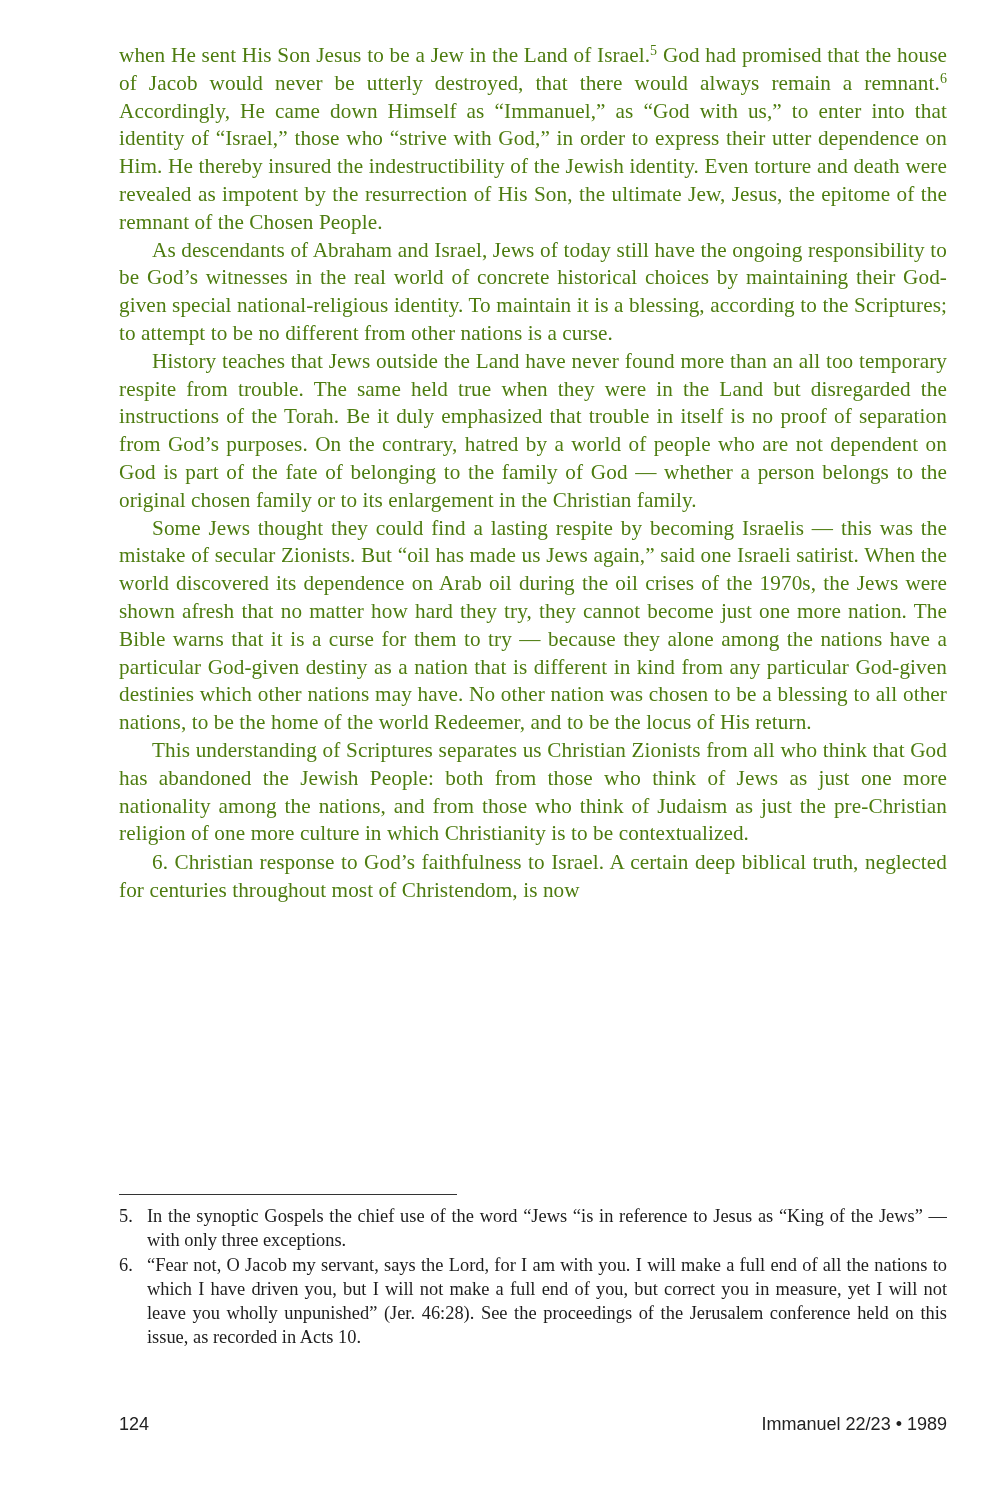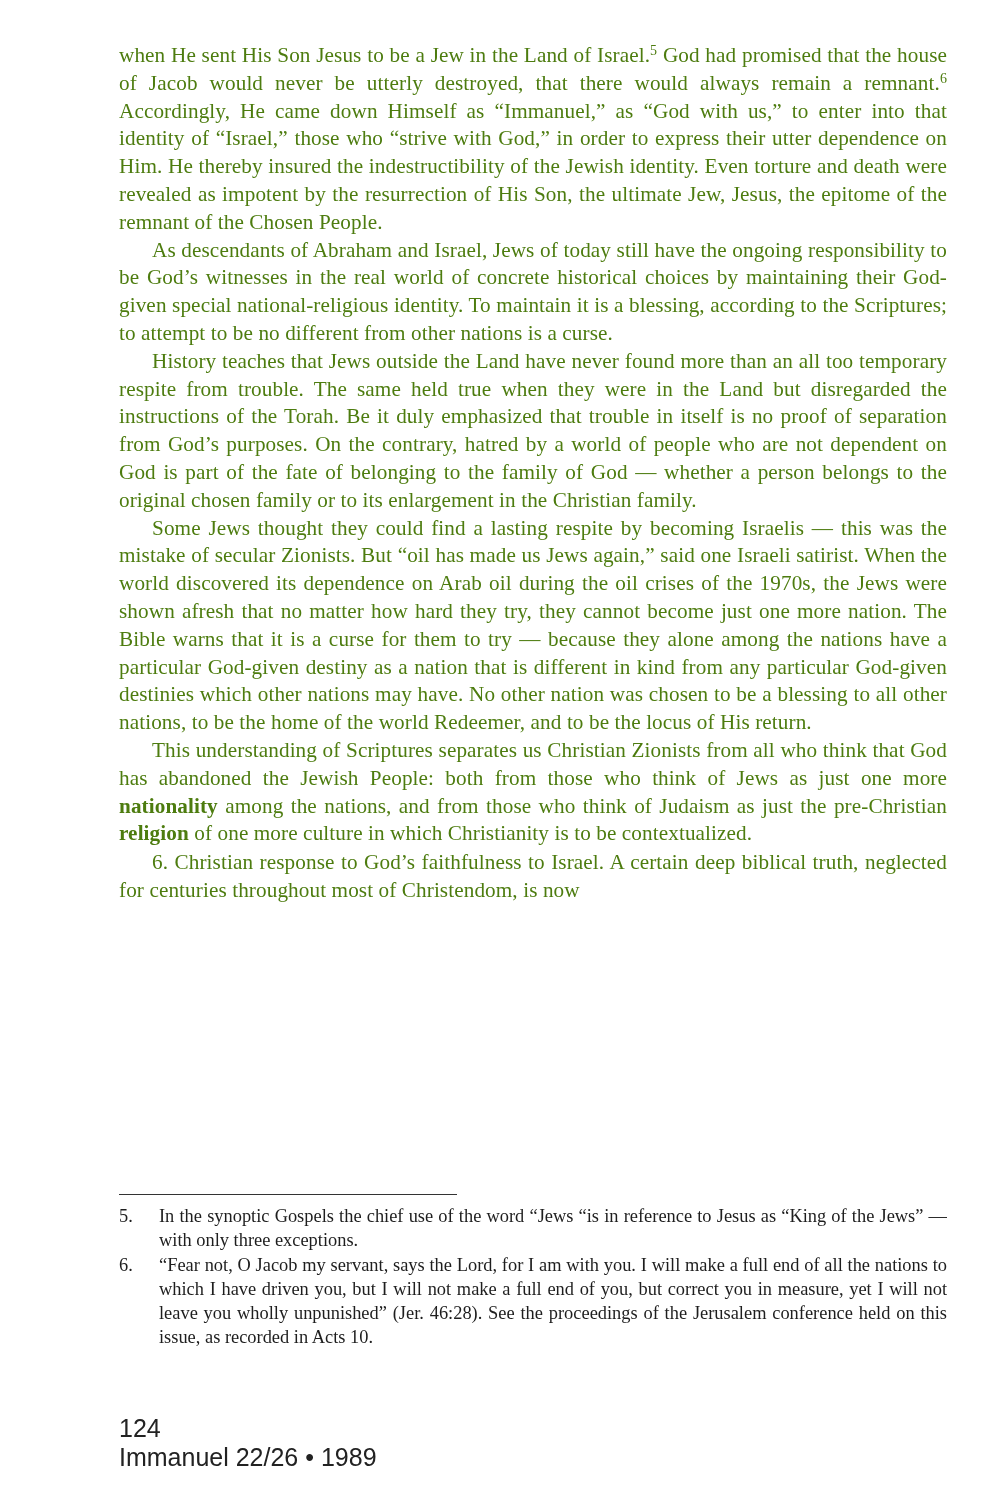--- a/index.html
+++ b/index.html
@@ -13,41 +13,41 @@
     margin: 0;
     font-size: 21.2px;
     line-height: 27.8px;
     text-align: justify;
     hyphens: manual;
     letter-spacing: 0.1px;
   }
   .body-text p.indent { text-indent: 33px; }
   .body-text p.heading-para { margin-top: 1px; }
   sup.fn-ref { font-size: 14px; vertical-align: 7px; line-height: 0; }
-  b.em-bold { font-weight: bold; margin-top: 24px; }
+  b.em-bold { font-weight: normal; margin-top: 24px; }
   b.section-heading { font-weight: normal; }
   .rule {
     position: absolute; left: 119px; top: 1194px; width: 338px; height: 0;
     border-top: 1.2px solid #333;
   }
   .footnotes {
     position: absolute; left: 119px; top: 1204px; width: 828px;
     font-family: "Liberation Serif", "DejaVu Serif", serif;
     color: #1e1e1e;
   }
   .footnote {
     display: flex; font-size: 18.4px; line-height: 24.3px; text-align: justify;
   }
   .footnote .fn-num { width: 28px; flex: 0 0 28px; }
-  .footnote .fn-text { flex: 1; margin-left: 12px; }
+  .footnote .fn-text { flex: 1; }
   .footer {
     position: absolute; left: 119px; top: 1414px; width: 828px;
     font-family: "Liberation Sans", "DejaVu Sans", sans-serif;
-    font-size: 25px; color: #222;
-    display: flex; justify-content: space-between; flex-direction: column;
+    font-size: 18px; color: #222;
+    display: flex; justify-content: space-between;
   }
 </style>
 </head>
 <body>
 
 <div class="page body-text">
   <p>when He sent His Son Jesus to be a Jew in the Land of Israel.<sup class="fn-ref">5</sup> God had promised that the house of Jacob would never be utterly destroyed, that there would always remain a remnant.<sup class="fn-ref">6</sup> Accordingly, He came down Himself as “Immanuel,” as “God with us,” to enter into that identity of “Israel,” those who “strive with God,” in order to express their utter dependence on Him. He thereby insured the indestructibility of the Jewish identity. Even torture and death were revealed as impotent by the resurrection of His Son, the ultimate Jew, Jesus, the epitome of the remnant of the Chosen People.</p>
   <p class="indent">As descendants of Abraham and Israel, Jews of today still have the ongoing responsibility to be God’s witnesses in the real world of concrete historical choices by maintaining their God-given special national-religious identity. To maintain it is a blessing, according to the Scriptures; to attempt to be no dif­ferent from other nations is a curse.</p>
   <p class="indent">History teaches that Jews outside the Land have never found more than an all too temporary respite from trouble. The same held true when they were in the Land but disregarded the instructions of the Torah. Be it duly emphasized that trouble in itself is no proof of separation from God’s purposes. On the contrary, hatred by a world of people who are not dependent on God is part of the fate of belonging to the family of God — whether a person belongs to the original chosen family or to its enlargement in the Christian family.</p>
   <p class="indent">Some Jews thought they could find a lasting respite by becoming Israelis — this was the mistake of secular Zionists. But “oil has made us Jews again,” said one Israeli satirist. When the world discovered its dependence on Arab oil dur­ing the oil crises of the 1970s, the Jews were shown afresh that no matter how hard they try, they cannot become just one more nation. The Bible warns that it is a curse for them to try — because they alone among the nations have a particular God-given destiny as a nation that is different in kind from any par­ticular God-given destinies which other nations may have. No other nation was chosen to be a blessing to all other nations, to be the home of the world Re­deemer, and to be the locus of His return.</p>
@@ -63,14 +63,14 @@
     <span class="fn-text">In the synoptic Gospels the chief use of the word “Jews “is in reference to Jesus as “King of the Jews” — with only three exceptions.</span>
   </div>
   <div class="footnote">
     <span class="fn-num">6.</span>
     <span class="fn-text">“Fear not, O Jacob my servant, says the Lord, for I am with you. I will make a full end of all the nations to which I have driven you, but I will not make a full end of you, but correct you in measure, yet I will not leave you wholly unpunished” (Jer. 46:28). See the proceedings of the Jerusalem conference held on this issue, as recorded in Acts 10.</span>
   </div>
 </div>
 
 <div class="footer">
   <span>124</span>
-  <span>Immanuel 22/26 • 1989</span>
+  <span>Immanuel 22/23 • 1989</span>
 </div>
 
 </body></html>

